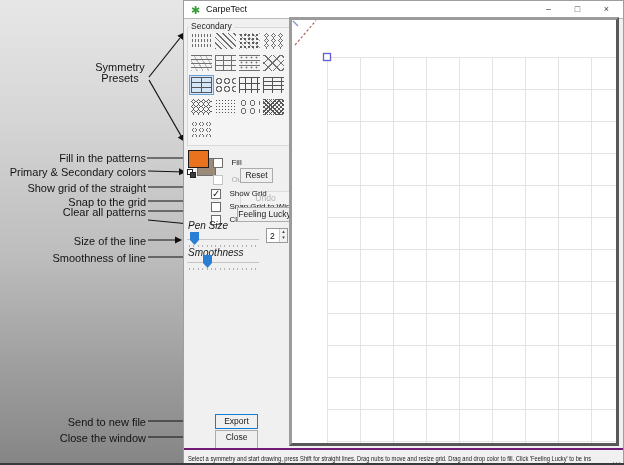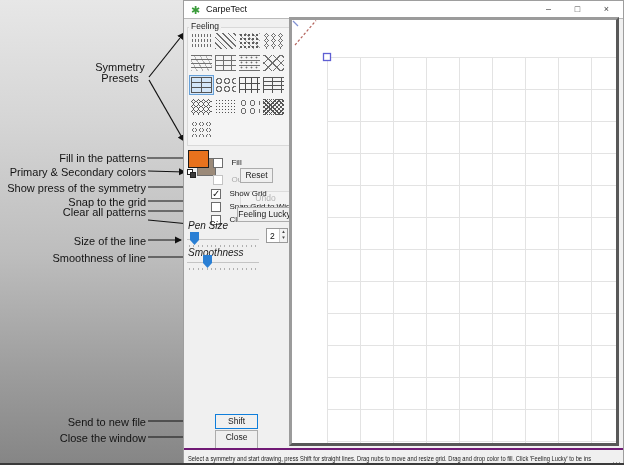--- a/index.html
+++ b/index.html
@@ -105,21 +105,21 @@
     background-image:radial-gradient(circle,#9a9a9a 35%,transparent 40%); background-size:3px 3px; }
 </style>
 </head>
 <body>
 
 <div id="root">
 
   <div class="anno center" style="left:88px; top:62px; width:64px;">Symmetry Presets</div>
   <div class="anno" style="right:478px; top:152px;padding-left:8px;">Fill in the patterns</div>
   <div class="anno" style="right:478px; top:166px;">Primary &amp; Secondary colors</div>
-  <div class="anno" style="right:478px; top:182px;">Show press of the symmetry</div>
+  <div class="anno" style="right:478px; top:182px;">Show grid of the straight</div>
   <div class="anno" style="right:478px; top:196px;">Snap to the grid</div>
   <div class="anno" style="right:478px; top:206px;">Clear all patterns</div>
   <div class="anno" style="right:478px; top:235px;">Size of the line</div>
   <div class="anno" style="right:478px; top:252px;">Smoothness of line</div>
   <div class="anno" style="right:478px; top:416px;">Send to new file</div>
   <div class="anno" style="right:478px; top:432px;">Close the window</div>
 
   <svg id="arrows" width="624" height="465">
     <defs>
       <marker id="ah" markerWidth="7" markerHeight="7" refX="5.2" refY="3" orient="auto">
@@ -147,21 +147,21 @@
     <div class="titlebar">
       <span class="app-icon">✱</span>
       <span class="title-text">CarpeTect</span>
       <div class="win-controls">
         <div class="win-btn">–</div>
         <div class="win-btn">□</div>
         <div class="win-btn">×</div>
       </div>
     </div>
 
-    <span class="groupbox-label">Feeling</span>
+    <span class="groupbox-label">Secondary</span>
     <div class="groupbox">
       <div class="tiles">
           <div class="tile-wrap">
             <div class="tile pat-scales"></div>
           </div>
           <div class="tile-wrap">
             <div class="tile pat-zigzag"></div>
           </div>
           <div class="tile-wrap">
             <div class="tile pat-dot-lattice"></div>
@@ -262,21 +262,21 @@
       </div>
     </div>
 
     <div class="panel-label" style="left:4px; top:246px;">Smoothness</div>
     <div class="slider" style="left:3px; top:253px;">
       <div class="track"></div>
       <div class="thumb" style="left:16px;"></div>
     </div>
     <div class="ticks" style="left:5px; top:267px; width:68px;"></div>
 
-    <div class="btn default" style="left:31px; top:413px; width:43px; height:15px;">Shift</div>
+    <div class="btn default" style="left:31px; top:413px; width:43px; height:15px;">Export</div>
     <div class="btn" style="left:31px; top:429px; width:43px; height:23px;">Close</div>
 
     <div id="canvas">
       <div class="grid"></div>
       <svg width="324" height="423">
         <line x1="1" y1="1" x2="6" y2="6" stroke="#8191d2" stroke-width="1.2"></line>
         <line x1="3" y1="25" x2="24" y2="0.5" stroke="#b4635c" stroke-width="1.2" stroke-dasharray="2.5,2"></line>
         <rect x="31.5" y="33.5" width="7" height="7" fill="#ffffff" stroke="#5f5fd3" stroke-width="1.3"></rect>
       </svg>
     </div>

